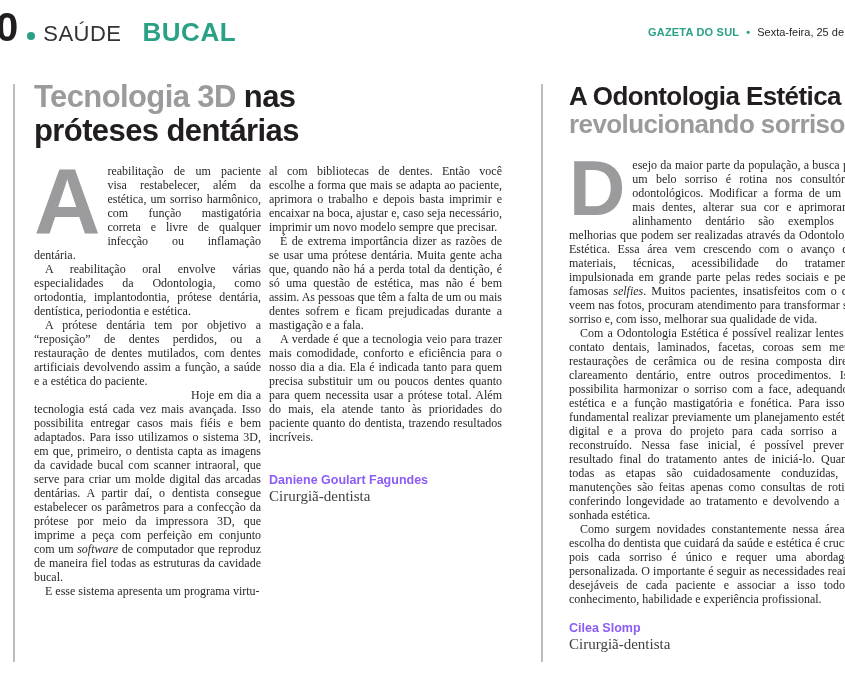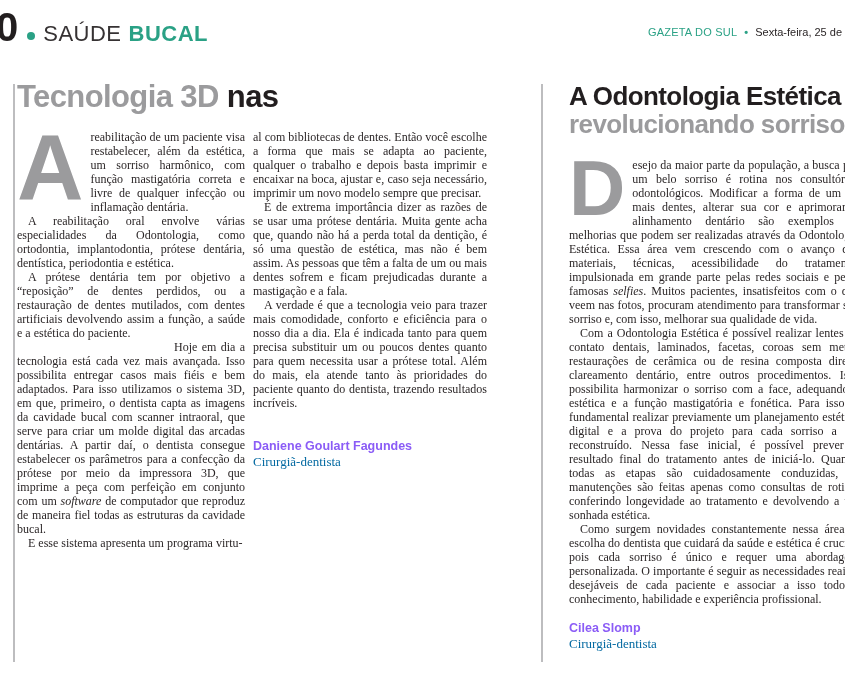--- a/index.html
+++ b/index.html
@@ -12,30 +12,30 @@
   .page { position:absolute; inset:0; background:#fff; }
 
   
   .topbar { position:absolute; top:0; left:0; width:845px; height:60px; }
   .folio { position:absolute; left:-4px; top:6px; display:flex; align-items:baseline;
            font-family:"Liberation Sans", sans-serif; }
   .pagenum { font-size:40px; font-weight:800; color:#221e1f; letter-spacing:-1px; line-height:42px; }
   .dot { width:8px; height:8px; border-radius:50%; background:#2aa185; display:inline-block;
          margin:0 8px 0 10px; transform:translateY(-1px); }
   .section { font-size:22px; font-weight:400; color:#363233; letter-spacing:0.5px;text-align:center; }
-  .section-bold { font-size:22px; font-weight:800; color:#2aa185; letter-spacing:0.5px; margin-left:7px; }
+  .section-bold { font-size:26px; font-weight:800; color:#2aa185; letter-spacing:0.5px; margin-left:21px; }
   .masthead { position:absolute; left:648px; top:26px; white-space:nowrap;
               font-family:"Liberation Sans", sans-serif; font-size:11px; }
-  .mh-name { color:#2aa185; font-weight:400; letter-spacing:0.2px; }
+  .mh-name { color:#2aa185; font-weight:700; letter-spacing:0.2px; }
   .mh-sep  { color:#2aa185; font-weight:700; margin:0 4px; }
   .mh-date { color:#2b2627; }
 
   
   .art { position:absolute; top:84px; border-left:2px solid #bdbdbf; height:578px; }
-  .art-left  { left:13px;  width:489px; padding-left:2px; }
+  .art-left  { left:13px;  width:489px; padding-left:19px; }
   .art-right { left:541px; width:344px; padding-left:26px; }
 
   h1 { font-family:"Liberation Sans", sans-serif; font-weight:700; letter-spacing:-0.6px; }
   .art-left h1  { font-size:31px; line-height:34px; margin:-4px 0 16px 0; }
   .art-right h1 { font-size:26px; line-height:28px; margin:-2px 0 20px 0; white-space:nowrap; }
   .t-accent { color:#9b9b9d; }
   .t-dark   { color:#221e1f; }
   h1 .line { display:block; }
 
   .cols { display:flex; gap:8px; }
@@ -58,21 +58,21 @@
     display:block; float:left; width:140px; margin:8px 6px 2px 0;
     font-family:"Liberation Sans", sans-serif; font-weight:700;
     font-size:13px; line-height:18.5px; letter-spacing:-0.3px;
     color:#9b9b9d; text-align:right; white-space:pre-line;
   }
 
   .byline { margin-top:28px; }
   .art-right .byline { margin-top:14px; }
   .byline .name { font-family:"Liberation Sans", sans-serif; font-weight:700;
                   font-size:12.5px; color:#8b5cf6; line-height:16px; }
-  .byline .role { font-size:13px; line-height:16px; color:#0369a1; }
+  .byline .role { font-size:15px; line-height:16px; color:#404040; }
 
   i { font-style:italic; }
 </style>
 </head>
 <body>
 
 <div class="page">
 
   <header class="topbar">
     <div class="folio">
@@ -84,31 +84,32 @@
     <div class="masthead">
       <span class="mh-name">GAZETA DO SUL</span>
       <span class="mh-sep">•</span>
       <span class="mh-date">Sexta-feira, 25 de outubro</span>
     </div>
   </header>
 
   <article class="art art-left">
     <h1>
       <span class="line"><span class="t-accent">Tecnologia 3D</span><span class="t-dark"> nas</span></span>
+      <span class="line t-dark">próteses dentárias</span>
     </h1>
     <div class="cols">
       <div class="col col1">
         <p class="cont"><span class="dropcap dc-a">A</span><span>reabilitação de um paciente visa restabelecer, além da estética, um sorriso harmônico, com função mastigatória correta e livre de qualquer infecção ou inflamação dentária.</span></p>
         <p>A reabilitação oral envolve várias especialidades da Odontologia, como ortodontia, implantodontia, prótese dentária, dentística, periodontia e estética.</p>
         <p>A prótese dentária tem por objetivo a “reposição” de dentes perdidos, ou a restauração de dentes mutilados, com dentes artificiais devolvendo assim a função, a saúde e a estética do paciente.</p>
         <p><span class="pullquote"></span><span>Hoje em dia a tecnologia está cada vez mais avançada. Isso possibilita entregar casos mais fiéis e bem adaptados. Para isso utilizamos o sistema 3D, em que, primeiro, o dentista capta as imagens da cavidade bucal com scanner intraoral, que serve para criar um molde digital das arcadas dentárias. A partir daí, o dentista consegue estabelecer os parâmetros para a confecção da prótese por meio da impressora 3D, que imprime a peça com perfeição em conjunto com um <i>software</i> de computador que reproduz de maneira fiel todas as estruturas da cavidade bucal.</span></p>
         <p>E esse sistema apresenta um programa virtu-</p>
       </div>
       <div class="col col2">
-        <p class="cont">al com bibliotecas de dentes. Então você escolhe a forma que mais se adapta ao paciente, qualquer o trabalho e depois basta imprimir e encaixar na boca, ajustar e, caso seja necessário, imprimir um novo modelo sempre que precisar.</p>
+        <p class="cont">al com bibliotecas de dentes. Então você escolhe a forma que mais se adapta ao paciente, aprimora o trabalho e depois basta imprimir e encaixar na boca, ajustar e, caso seja necessário, imprimir um novo modelo sempre que precisar.</p>
         <p>É de extrema importância dizer as razões de se usar uma prótese dentária. Muita gente acha que, quando não há a perda total da dentição, é só uma questão de estética, mas não é bem assim. As pessoas que têm a falta de um ou mais dentes sofrem e ficam prejudicadas durante a mastigação e a fala.</p>
         <p>A verdade é que a tecnologia veio para trazer mais comodidade, conforto e eficiência para o nosso dia a dia. Ela é indicada tanto para quem precisa substituir um ou poucos dentes quanto para quem necessita usar a prótese total. Além do mais, ela atende tanto às prioridades do paciente quanto do dentista, trazendo resultados incríveis.</p>
         <div class="byline">
           <div class="name">Daniene Goulart Fagundes</div>
           <div class="role">Cirurgiã-dentista</div>
         </div>
       </div>
     </div>
   </article>
 

